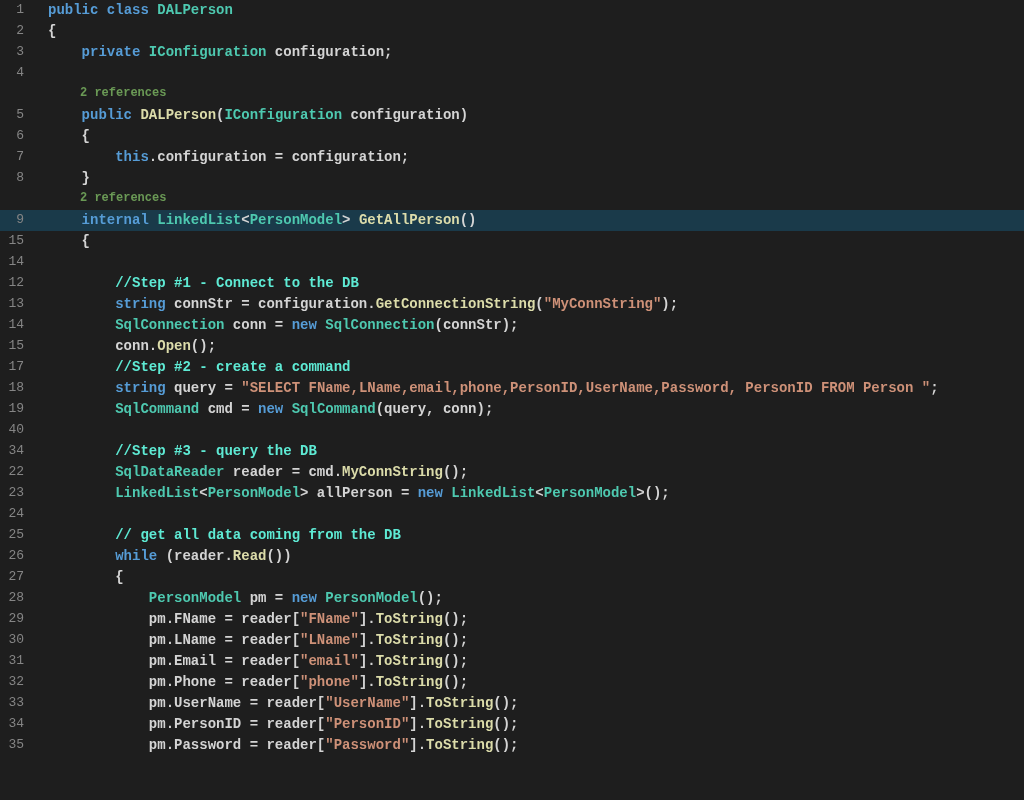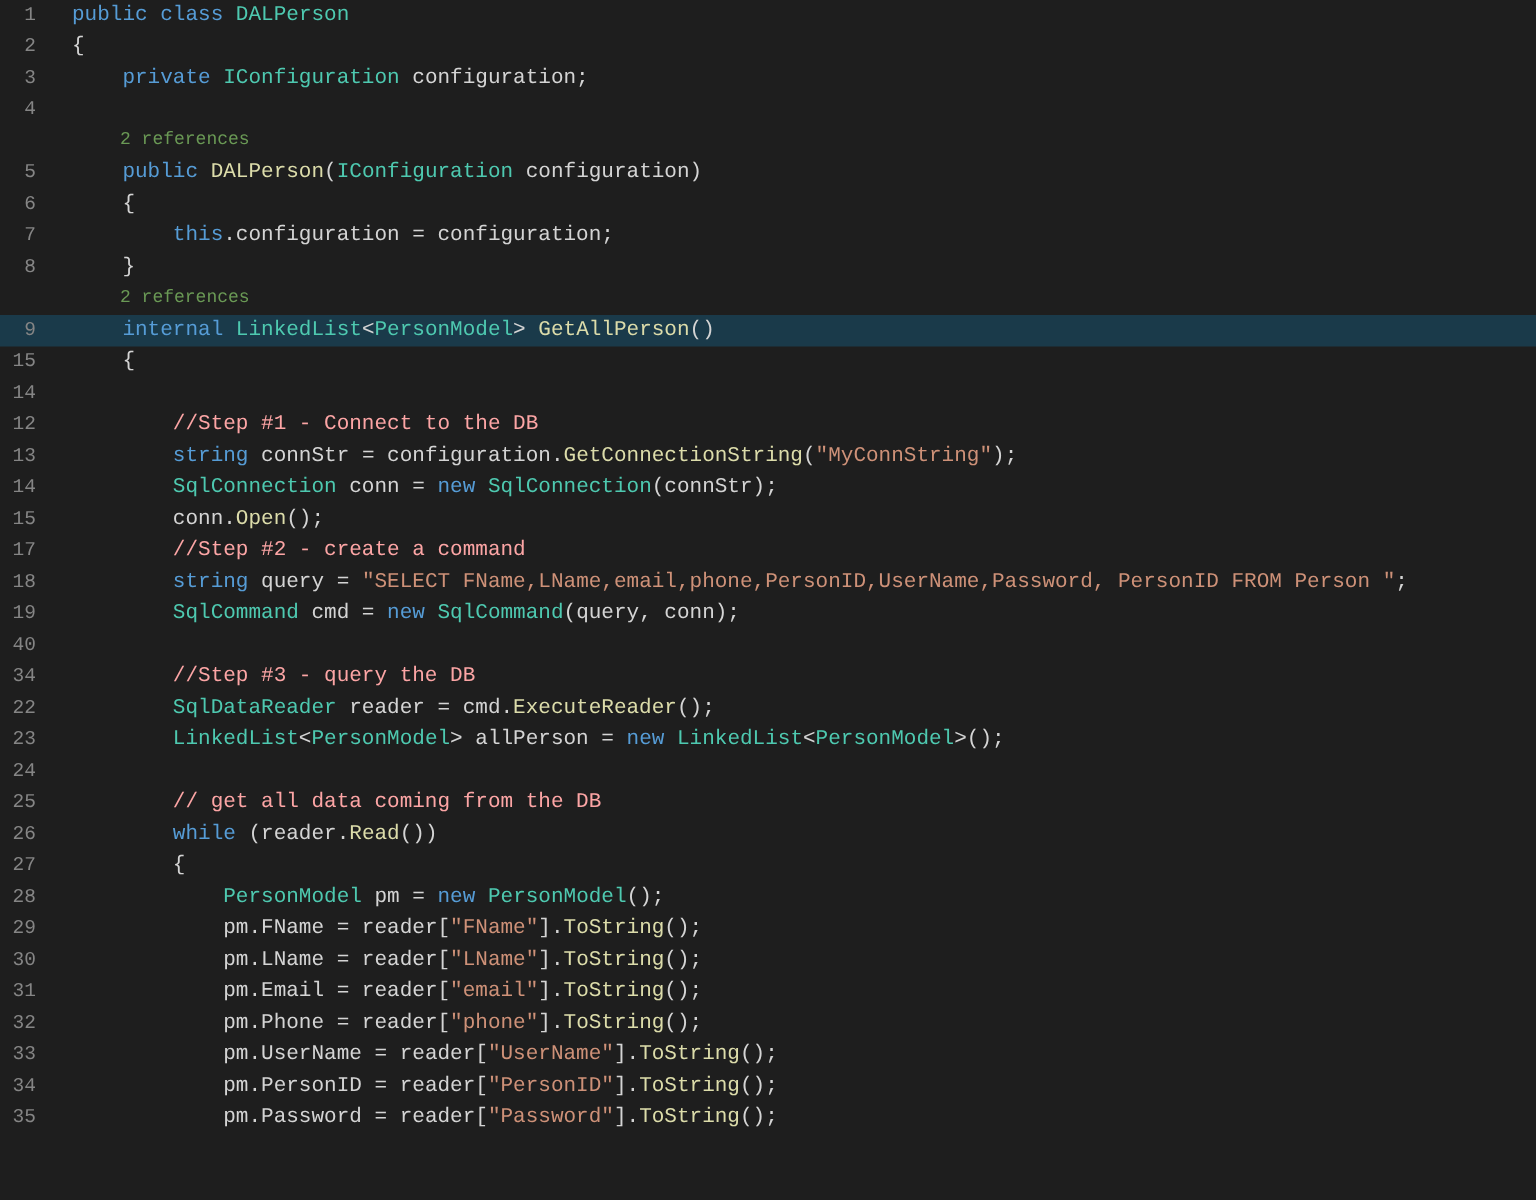--- a/index.html
+++ b/index.html
@@ -48,27 +48,28 @@
       padding-right: 16px;
       padding-left: 8px;
       user-select: none;
       flex-shrink: 0;
       font-size: 13px;
     }
 
     .line-content {
       flex: 1;
       padding-left: 4px;
+      font-weight: bold;
     }
 
     
     .kw-blue { color: #569cd6; }     
     .type-teal { color: #4ec9b0; }     
     .string-orange { color: #ce9178; } 
-    .comment-green { color: #fca5a5; }     
+    .comment-green { color: #5eead4; }     
     .method-yellow { color: #dcdcaa; } 
     .plain { color: #d4d4d4; }
 
     
     ::-webkit-scrollbar {
       width: 10px;
       height: 10px;
     }
     ::-webkit-scrollbar-track {
       background: #1e1e1e;
@@ -104,21 +105,21 @@
       <div class="line"><div class="line-number">14</div><div class="margin-indicator"></div><div class="line-content"> </div></div>
       <div class="line"><div class="line-number">12</div><div class="margin-indicator"></div><div class="line-content"><span>&nbsp;&nbsp;&nbsp;&nbsp;&nbsp;&nbsp;&nbsp;&nbsp;</span><span class="comment-green">//Step #1 - Connect to the DB</span></div></div>
       <div class="line"><div class="line-number">13</div><div class="margin-indicator"></div><div class="line-content"><span>&nbsp;&nbsp;&nbsp;&nbsp;&nbsp;&nbsp;&nbsp;&nbsp;</span><span class="kw-blue">string</span><span class="plain"> connStr = configuration.</span><span class="method-yellow">GetConnectionString</span><span class="plain">(</span><span class="string-orange">"MyConnString"</span><span class="plain">);</span></div></div>
       <div class="line"><div class="line-number">14</div><div class="margin-indicator"></div><div class="line-content"><span>&nbsp;&nbsp;&nbsp;&nbsp;&nbsp;&nbsp;&nbsp;&nbsp;</span><span class="type-teal">SqlConnection</span><span class="plain"> conn = </span><span class="kw-blue">new</span><span class="plain"> </span><span class="type-teal">SqlConnection</span><span class="plain">(connStr);</span></div></div>
       <div class="line"><div class="line-number">15</div><div class="margin-indicator"></div><div class="line-content"><span>&nbsp;&nbsp;&nbsp;&nbsp;&nbsp;&nbsp;&nbsp;&nbsp;</span><span class="plain">conn.</span><span class="method-yellow">Open</span><span class="plain">();</span></div></div>
       <div class="line"><div class="line-number">17</div><div class="margin-indicator"></div><div class="line-content"><span>&nbsp;&nbsp;&nbsp;&nbsp;&nbsp;&nbsp;&nbsp;&nbsp;</span><span class="comment-green">//Step #2 - create a command</span></div></div>
       <div class="line"><div class="line-number">18</div><div class="margin-indicator"></div><div class="line-content"><span>&nbsp;&nbsp;&nbsp;&nbsp;&nbsp;&nbsp;&nbsp;&nbsp;</span><span class="kw-blue">string</span><span class="plain"> query = </span><span class="string-orange">"SELECT FName,LName,email,phone,PersonID,UserName,Password, PersonID FROM Person "</span><span class="plain">;</span></div></div>
       <div class="line"><div class="line-number">19</div><div class="margin-indicator"></div><div class="line-content"><span>&nbsp;&nbsp;&nbsp;&nbsp;&nbsp;&nbsp;&nbsp;&nbsp;</span><span class="type-teal">SqlCommand</span><span class="plain"> cmd = </span><span class="kw-blue">new</span><span class="plain"> </span><span class="type-teal">SqlCommand</span><span class="plain">(query, conn);</span></div></div>
       <div class="line"><div class="line-number">40</div><div class="margin-indicator"></div><div class="line-content"> </div></div>
       <div class="line"><div class="line-number">34</div><div class="margin-indicator"></div><div class="line-content"><span>&nbsp;&nbsp;&nbsp;&nbsp;&nbsp;&nbsp;&nbsp;&nbsp;</span><span class="comment-green">//Step #3 - query the DB</span></div></div>
-      <div class="line"><div class="line-number">22</div><div class="margin-indicator"></div><div class="line-content"><span>&nbsp;&nbsp;&nbsp;&nbsp;&nbsp;&nbsp;&nbsp;&nbsp;</span><span class="type-teal">SqlDataReader</span><span class="plain"> reader = cmd.</span><span class="method-yellow">ExecuteReader</span><span class="plain">();</span></div></div>
+      <div class="line"><div class="line-number">22</div><div class="margin-indicator"></div><div class="line-content"><span>&nbsp;&nbsp;&nbsp;&nbsp;&nbsp;&nbsp;&nbsp;&nbsp;</span><span class="type-teal">SqlDataReader</span><span class="plain"> reader = cmd.</span><span class="method-yellow">MyConnString</span><span class="plain">();</span></div></div>
       <div class="line"><div class="line-number">23</div><div class="margin-indicator"></div><div class="line-content"><span>&nbsp;&nbsp;&nbsp;&nbsp;&nbsp;&nbsp;&nbsp;&nbsp;</span><span class="type-teal">LinkedList</span><span class="plain">&lt;</span><span class="type-teal">PersonModel</span><span class="plain">&gt; allPerson = </span><span class="kw-blue">new</span><span class="plain"> </span><span class="type-teal">LinkedList</span><span class="plain">&lt;</span><span class="type-teal">PersonModel</span><span class="plain">&gt;();</span></div></div>
       <div class="line"><div class="line-number">24</div><div class="margin-indicator"></div><div class="line-content"> </div></div>
       <div class="line"><div class="line-number">25</div><div class="margin-indicator"></div><div class="line-content"><span>&nbsp;&nbsp;&nbsp;&nbsp;&nbsp;&nbsp;&nbsp;&nbsp;</span><span class="comment-green">// get all data coming from the DB</span></div></div>
       <div class="line"><div class="line-number">26</div><div class="margin-indicator"></div><div class="line-content"><span>&nbsp;&nbsp;&nbsp;&nbsp;&nbsp;&nbsp;&nbsp;&nbsp;</span><span class="kw-blue">while</span><span class="plain"> (reader.</span><span class="method-yellow">Read</span><span class="plain">())</span></div></div>
       <div class="line"><div class="line-number">27</div><div class="margin-indicator"></div><div class="line-content"><span>&nbsp;&nbsp;&nbsp;&nbsp;&nbsp;&nbsp;&nbsp;&nbsp;</span><span class="plain">{</span></div></div>
       <div class="line"><div class="line-number">28</div><div class="margin-indicator"></div><div class="line-content"><span>&nbsp;&nbsp;&nbsp;&nbsp;&nbsp;&nbsp;&nbsp;&nbsp;&nbsp;&nbsp;&nbsp;&nbsp;</span><span class="type-teal">PersonModel</span><span class="plain"> pm = </span><span class="kw-blue">new</span><span class="plain"> </span><span class="type-teal">PersonModel</span><span class="plain">();</span></div></div>
       <div class="line"><div class="line-number">29</div><div class="margin-indicator"></div><div class="line-content"><span>&nbsp;&nbsp;&nbsp;&nbsp;&nbsp;&nbsp;&nbsp;&nbsp;&nbsp;&nbsp;&nbsp;&nbsp;</span><span class="plain">pm.FName = reader[</span><span class="string-orange">"FName"</span><span class="plain">].</span><span class="method-yellow">ToString</span><span class="plain">();</span></div></div>
       <div class="line"><div class="line-number">30</div><div class="margin-indicator"></div><div class="line-content"><span>&nbsp;&nbsp;&nbsp;&nbsp;&nbsp;&nbsp;&nbsp;&nbsp;&nbsp;&nbsp;&nbsp;&nbsp;</span><span class="plain">pm.LName = reader[</span><span class="string-orange">"LName"</span><span class="plain">].</span><span class="method-yellow">ToString</span><span class="plain">();</span></div></div>
       <div class="line"><div class="line-number">31</div><div class="margin-indicator"></div><div class="line-content"><span>&nbsp;&nbsp;&nbsp;&nbsp;&nbsp;&nbsp;&nbsp;&nbsp;&nbsp;&nbsp;&nbsp;&nbsp;</span><span class="plain">pm.Email = reader[</span><span class="string-orange">"email"</span><span class="plain">].</span><span class="method-yellow">ToString</span><span class="plain">();</span></div></div>
       <div class="line"><div class="line-number">32</div><div class="margin-indicator"></div><div class="line-content"><span>&nbsp;&nbsp;&nbsp;&nbsp;&nbsp;&nbsp;&nbsp;&nbsp;&nbsp;&nbsp;&nbsp;&nbsp;</span><span class="plain">pm.Phone = reader[</span><span class="string-orange">"phone"</span><span class="plain">].</span><span class="method-yellow">ToString</span><span class="plain">();</span></div></div>

